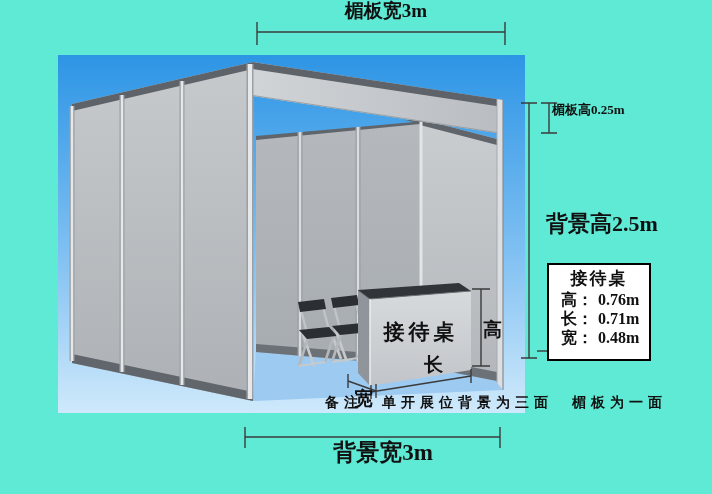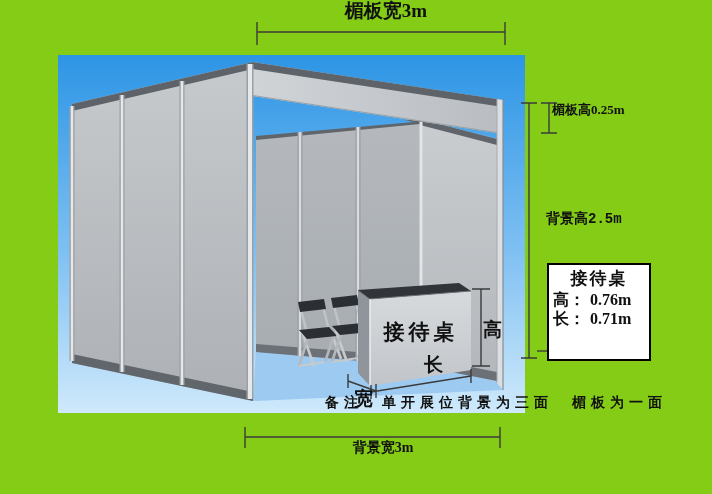--- a/index.html
+++ b/index.html
@@ -1,32 +1,32 @@
 <!DOCTYPE html>
 <html style="--sky_top: #2d95e5; --sky_bottom: #cfe9fb; --floor: #9ccaf0; --wall_panel: #b8bcc0; --wall_rail: #5d6368; --desk_top: #313539; --dimension_line: #3b3b3b; --text: #111111;"><head>
 <meta charset="utf-8">
 <style>
   html,body{margin:0;padding:0;background:#fff;}
   .stage{
-    position:relative;width:712px;height:494px;background:#84cc16;overflow:hidden;
+    position:relative;width:712px;height:494px;background:#5eead4;overflow:hidden;
     font-family:"Liberation Serif","DejaVu Serif",serif;
   }
   .stage svg{position:absolute;left:0;top:0;}
   .lbl{
     position:absolute;color:var(--text,#111);font-weight:700;
     white-space:nowrap;line-height:1.05;
   }
   .center{text-align:center;}
   .infobox{
     position:absolute;left:547px;top:263px;width:104px;height:98px;
     background:#ffffff;border:2px solid #000;box-sizing:border-box;
     color:var(--text,#111);font-weight:700;
   }
   .infobox .title{font-size:17px;letter-spacing:2px;text-align:center;margin-top:2px;}
-  .infobox .row{font-size:16px;line-height:19px;padding-left:4px;white-space:nowrap;}
+  .infobox .row{font-size:16px;line-height:19px;padding-left:12px;white-space:nowrap;}
   .infobox .row .val{margin-left:5px;}
   .notes{
     position:absolute;right:45px;top:396px;text-align:right;
     color:var(--text,#111);font-weight:700;font-size:14px;line-height:13.5px;letter-spacing:5px;
     white-space:nowrap;
   }
 </style>
 </head>
 <body>
 
@@ -139,39 +139,42 @@
       <path d="M371,392 L471,376 M371,385 V399 M471,369 V383"></path>
       <path d="M348,381 L376,391 M348,374 V388 M376,384 V398"></path>
       <path d="M537,351 H548"></path>
     </g>
   </svg>
 
   <div class="lbl center" style="left:286px;top:1px;width:200px;font-size:19px;">楣板宽3m</div>
 
   <div class="lbl" style="left:552px;top:103px;font-size:13px;">楣板高0.25m</div>
 
-  <div class="lbl" style="left:546px;top:212px;font-size:14px;font-family:Liberation Mono, monospace;">背景高2.5m</div>
+  <div class="lbl" style="left:546px;top:212px;font-size:22px;">背景高2.5m</div>
 
   <div class="lbl center" style="left:372px;top:321px;width:98px;font-size:21px;letter-spacing:4px;">接待桌</div>
 
   <div class="lbl" style="left:483px;top:320px;font-size:19px;">高</div>
 
   <div class="lbl" style="left:424px;top:355px;font-size:19px;">长</div>
 
   <div class="lbl" style="left:354px;top:389px;font-size:19px;">宽</div>
 
-  <div class="lbl center" style="left:283px;top:441px;width:200px;font-size:14px;">背景宽3m</div>
+  <div class="lbl center" style="left:283px;top:441px;width:200px;font-size:23px;">背景宽3m</div>
 
   <div class="infobox">
     <div class="title">接待桌</div>
     <div class="row">
       <span>高：</span><span class="val">0.76m</span>
     </div>
     <div class="row">
       <span>长：</span><span class="val">0.71m</span>
+    </div>
+    <div class="row">
+      <span>宽：</span><span class="val">0.48m</span>
     </div>
   </div>
 
   <div class="notes">
     <div>备注：单开展位背景为三面　楣板为一面</div>
   </div>
 
 </div>
 
 </body></html>

